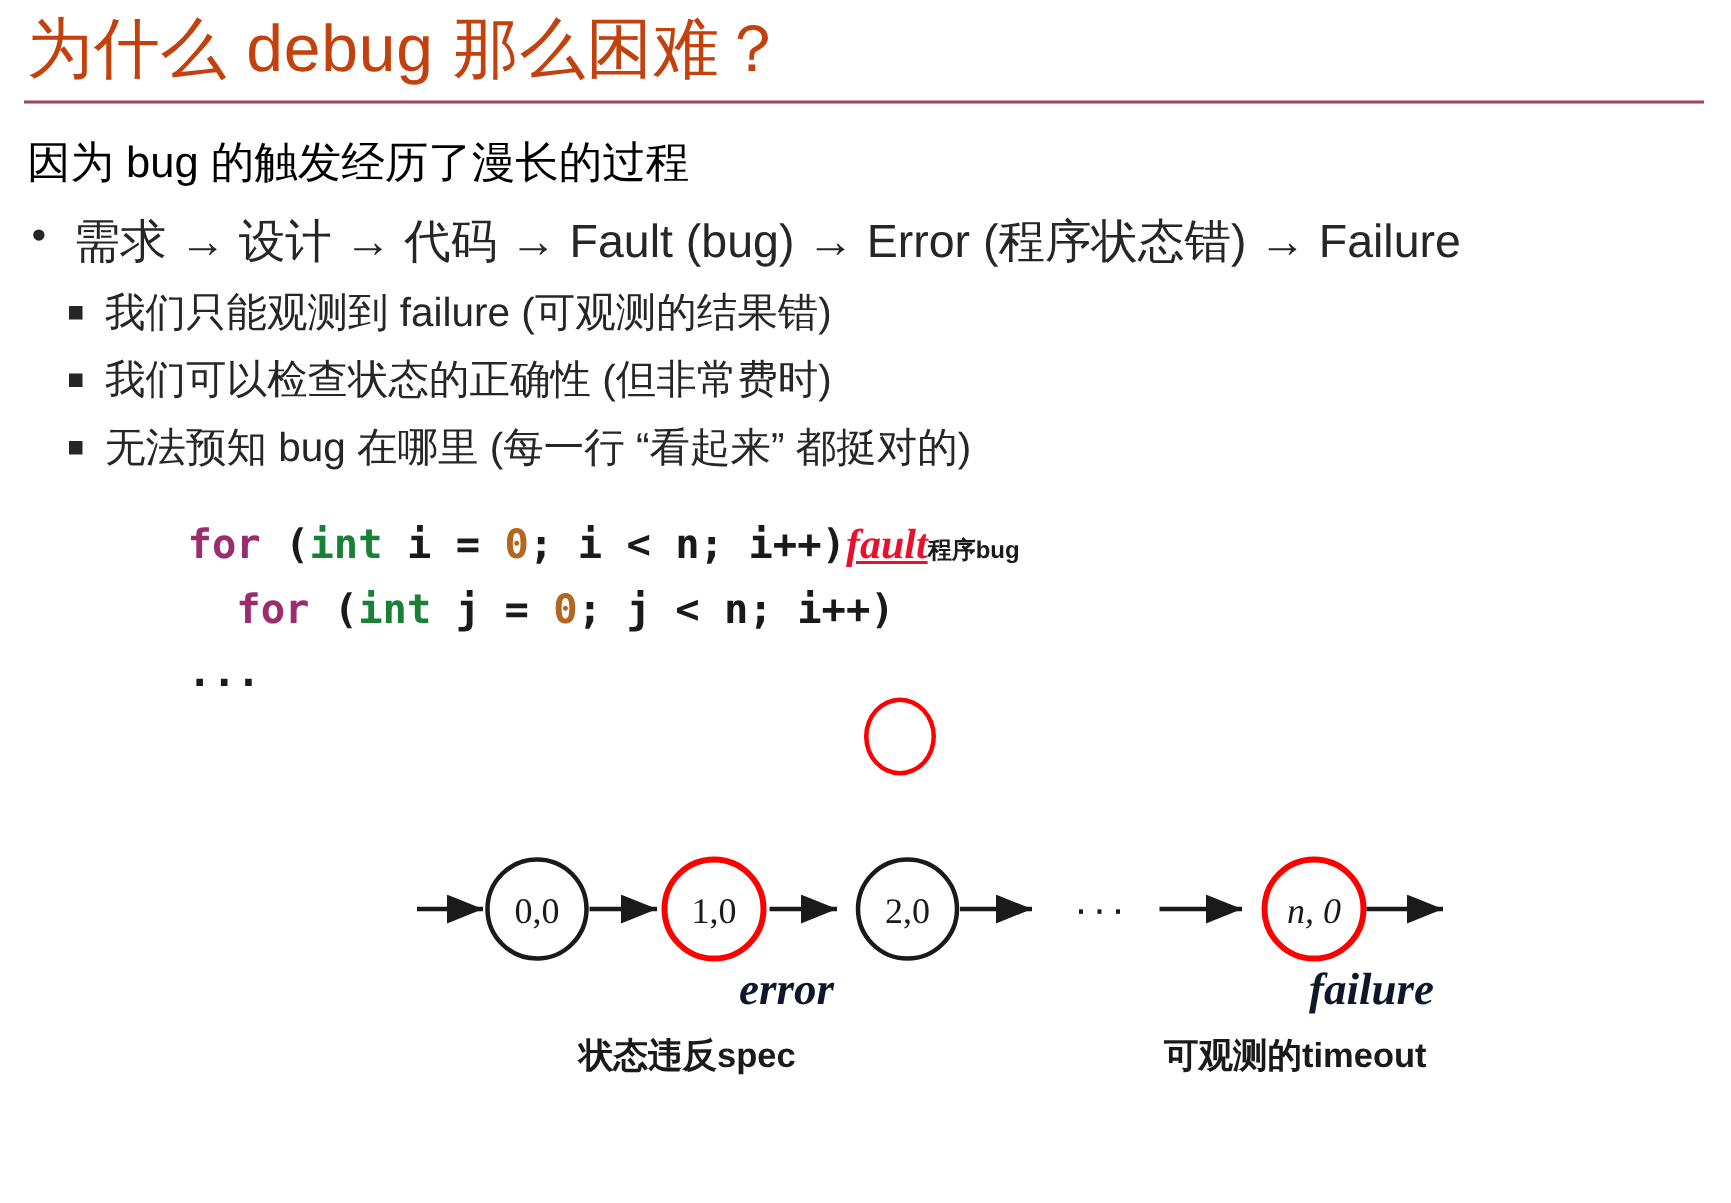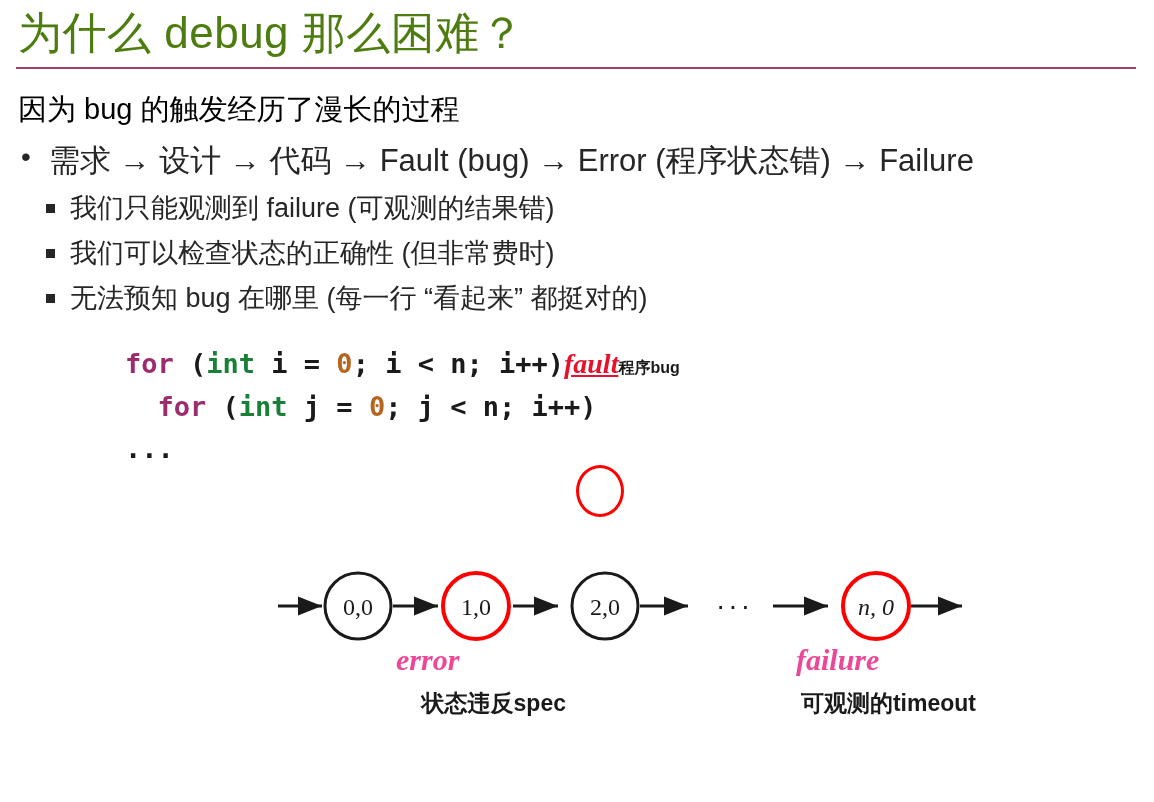--- a/index.html
+++ b/index.html
@@ -13,21 +13,21 @@
     font-family: "Liberation Sans", sans-serif;
     color: #1a1a1a;
     overflow: hidden;
     position: relative;
   }
 
   
   .slide-title {
     font-size: 44px;
     font-weight: 400;
-    color: #4d7c0f;
+    color: #c2410c;
     padding: 8px 0 6px 18px;
     letter-spacing: 0.5px;
     line-height: 1.15;
   }
   .title-rule {
     height: 2px;
     background: #9e3f63;
     margin: 2px 18px 0 16px;
   }
 
@@ -132,30 +132,30 @@
     top: 548px;
     width: 940px;
     height: 200px;
   }
   .diag-label {
     position: absolute;
     font-family: "Liberation Serif", serif;
     font-style: italic;
     font-weight: bold;
     font-size: 30px;
-    color: #ec4899;
+    color: #0f172a;
+    text-align: right;
+  }
+  .diag-caption {
+    position: absolute;
+    font-family: "Liberation Sans", sans-serif;
+    font-weight: bold;
+    font-size: 23px;
+    color: #1a1a1a;
     text-align: left;
-  }
-  .diag-caption {
-    position: absolute;
-    font-family: "Liberation Sans", sans-serif;
-    font-weight: bold;
-    font-size: 23px;
-    color: #1a1a1a;
-    text-align: right;
   }
   .node-text {
     font-family: "Liberation Serif", serif;
     font-size: 24px;
     fill: #1a1a1a;
   }
   .node-text-italic {
     font-family: "Liberation Serif", serif;
     font-style: italic;
     font-size: 24px;

